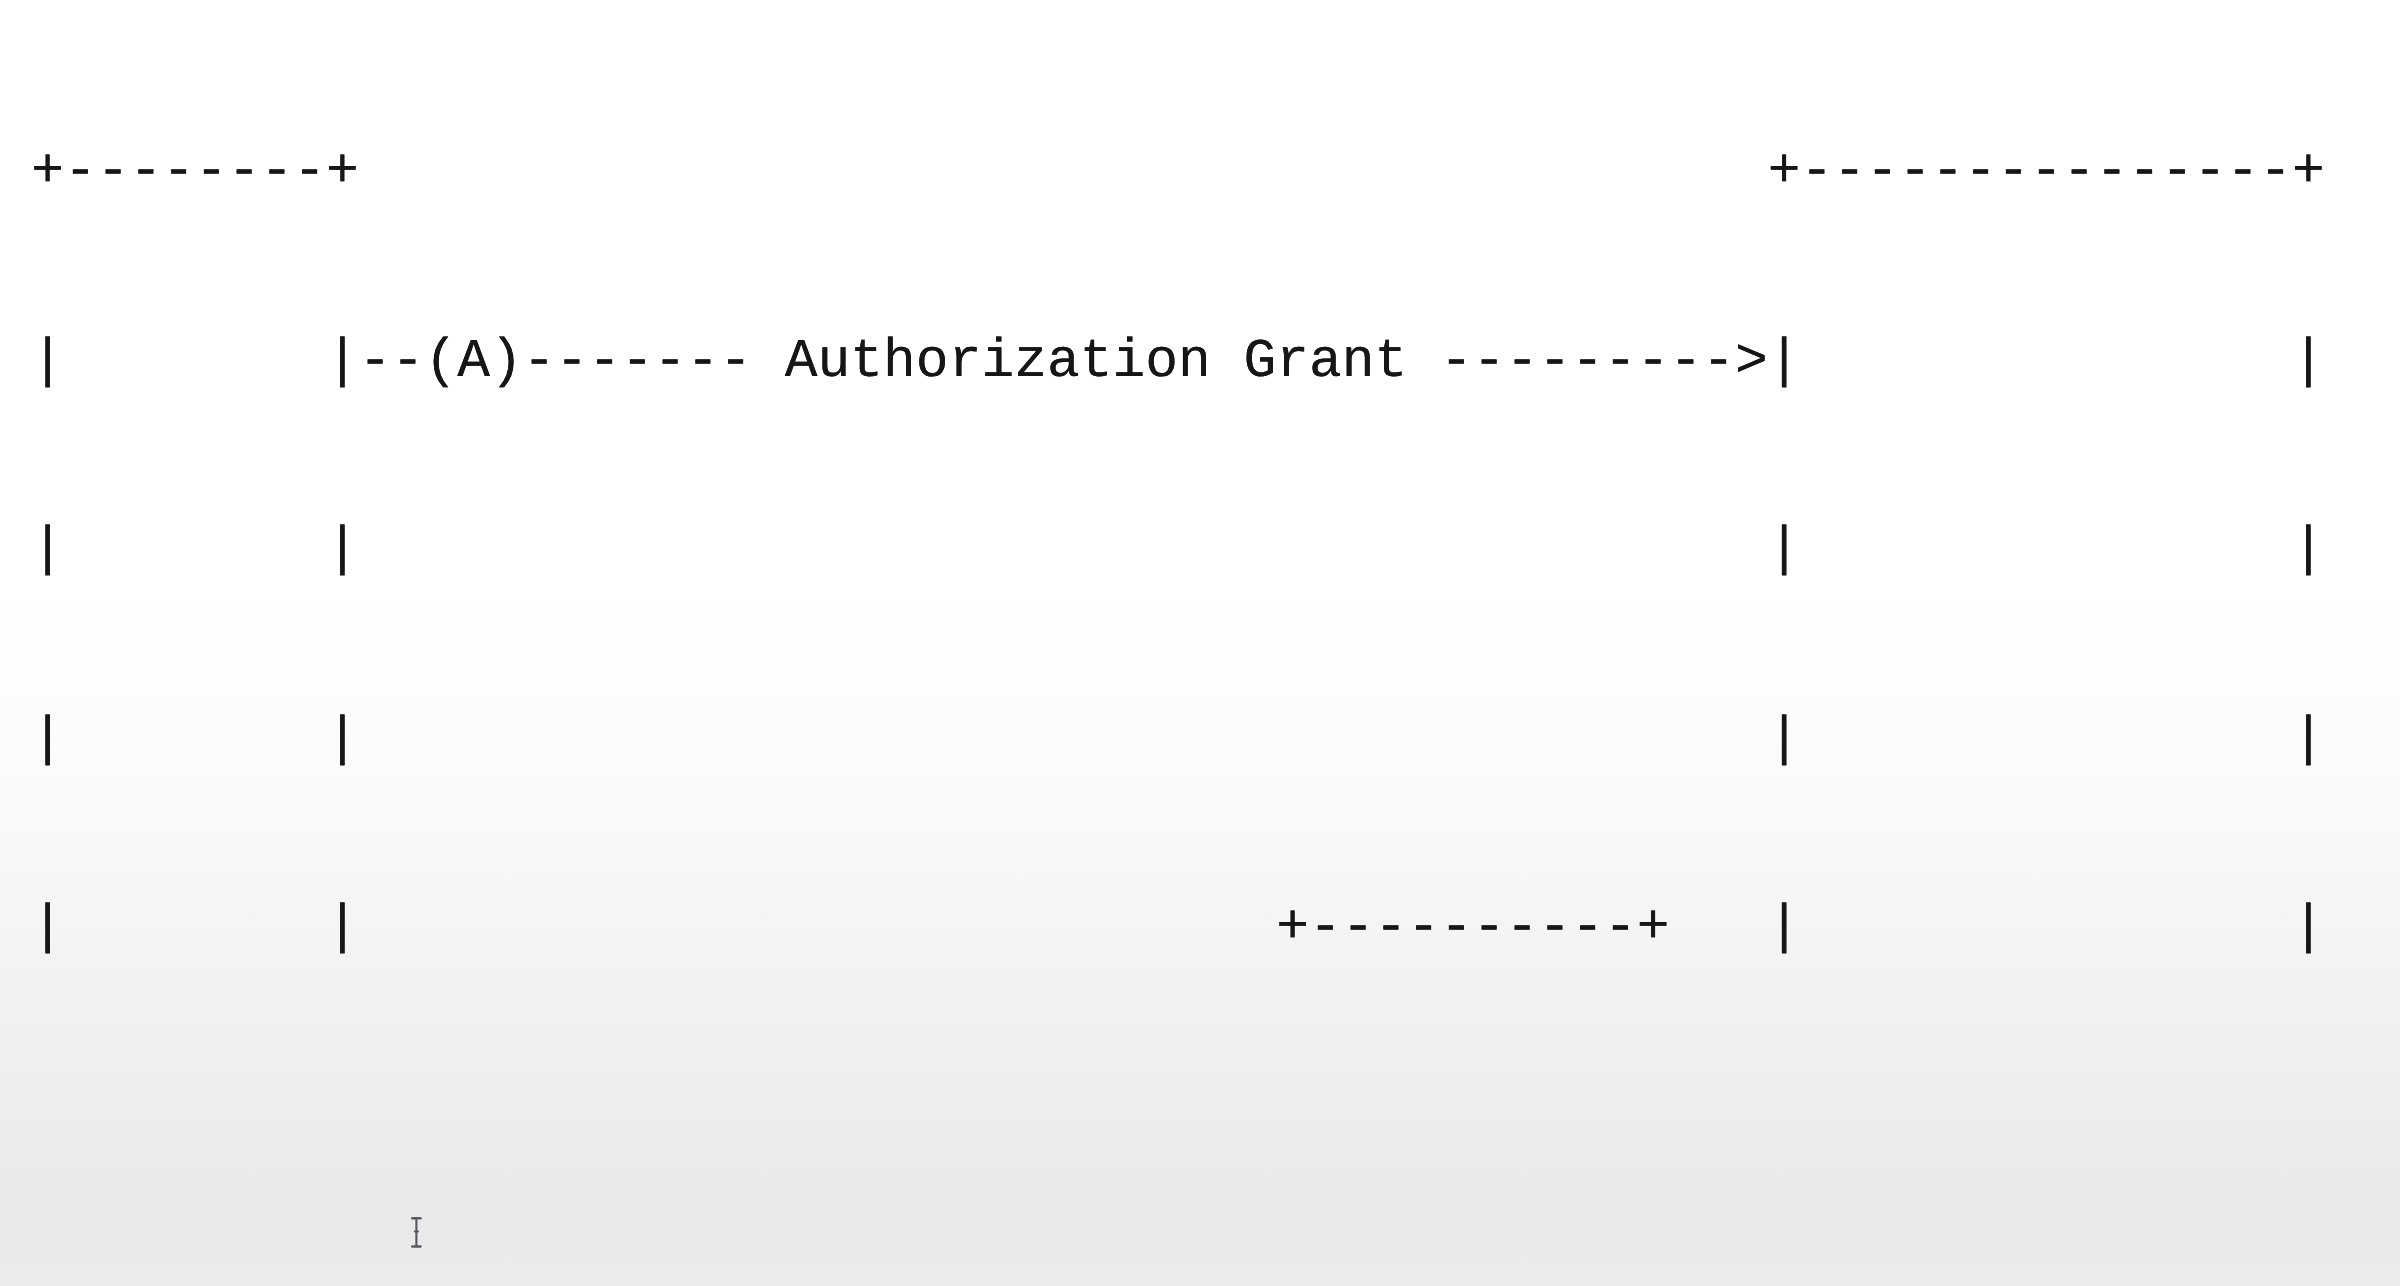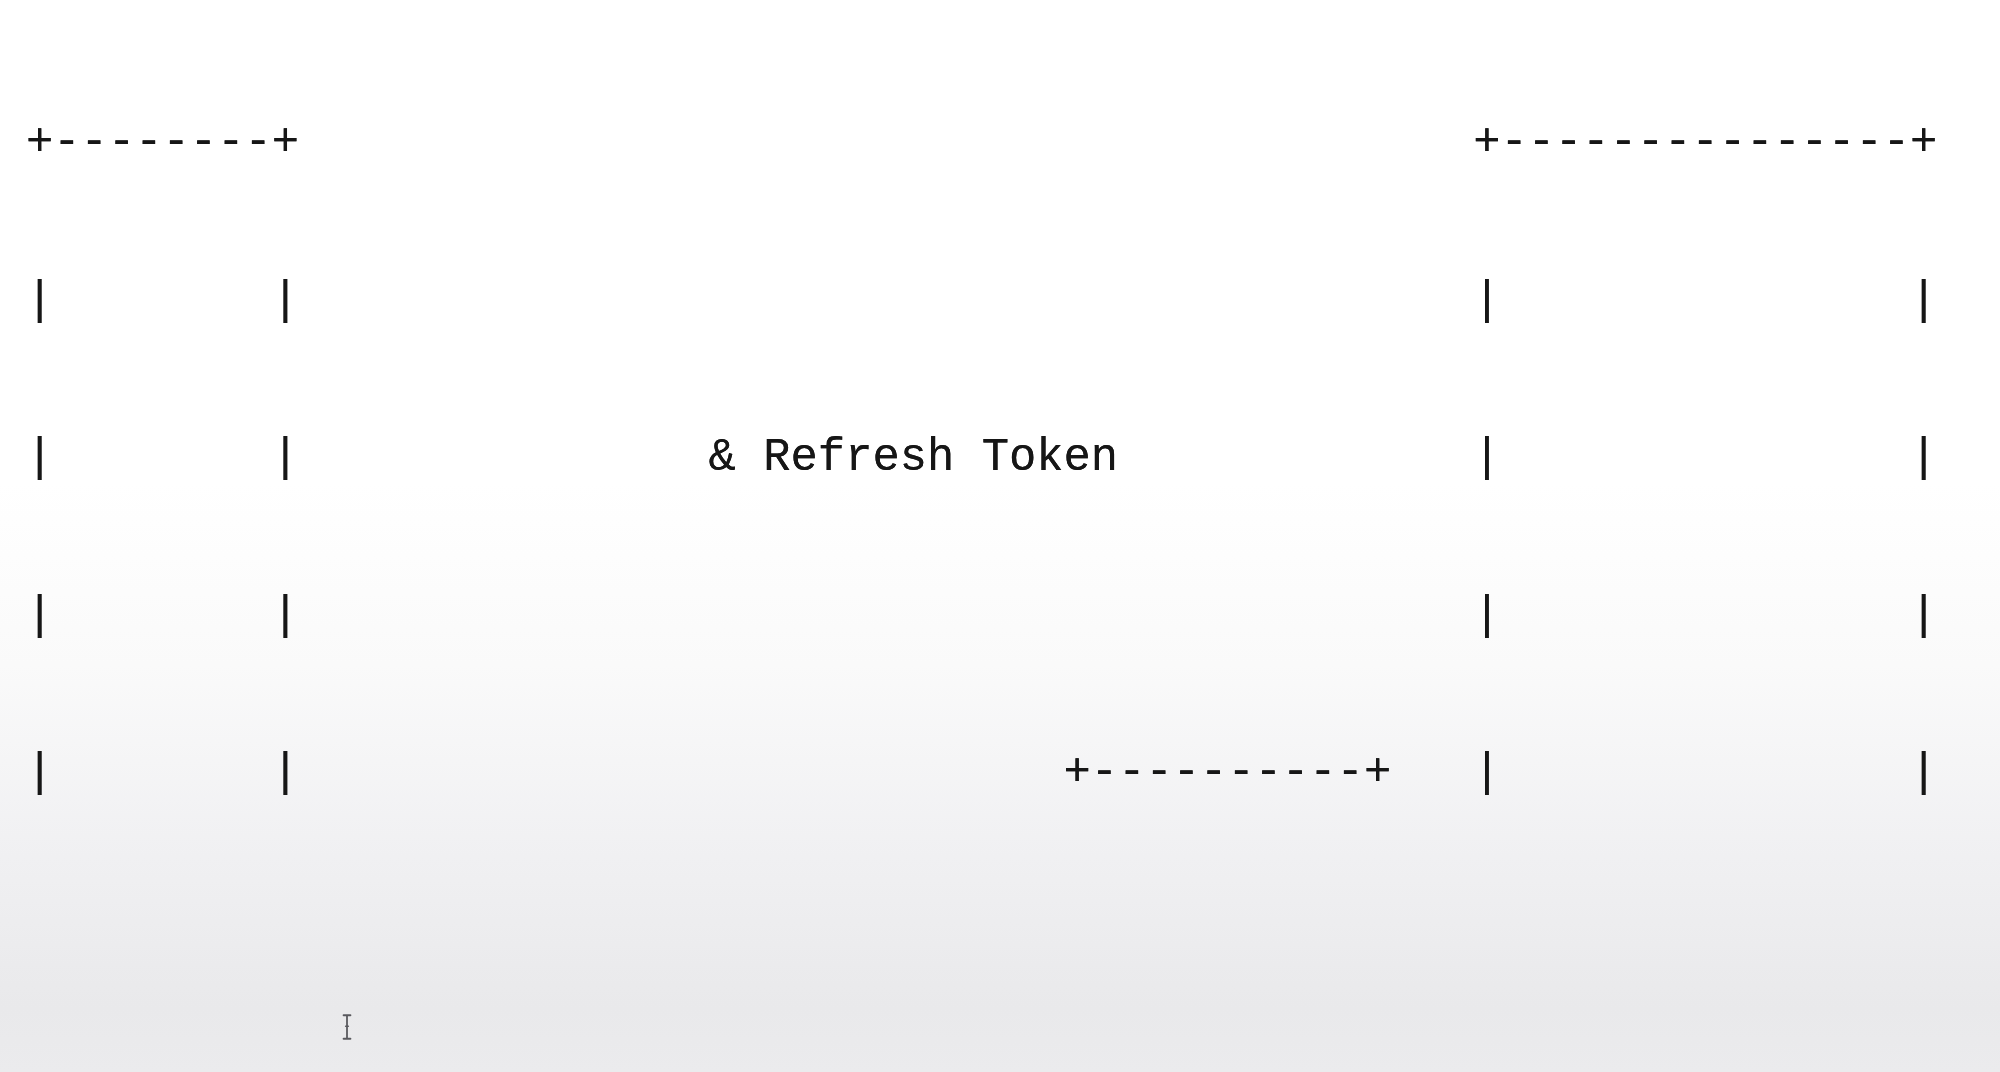--- a/index.html
+++ b/index.html
@@ -43,22 +43,22 @@
     opacity: 0.88;
   }
 </style>
 </head>
 <body>
 
 <div class="canvas">
 
   <div class="diagram">
     <div class="line">+--------+                                           +---------------+</div>
+    <div class="line">|        |--(A)------- Authorization Grant ---------&gt;|               |</div>
     <div class="line">|        |                                           |               |</div>
-    <div class="line">|        |               &amp; Refresh Token             |               |</div>
     <div class="line">|        |                                           |               |</div>
     <div class="line">|        |                            +----------+   |               |</div>
     
     
     
     
     
     
     
     

